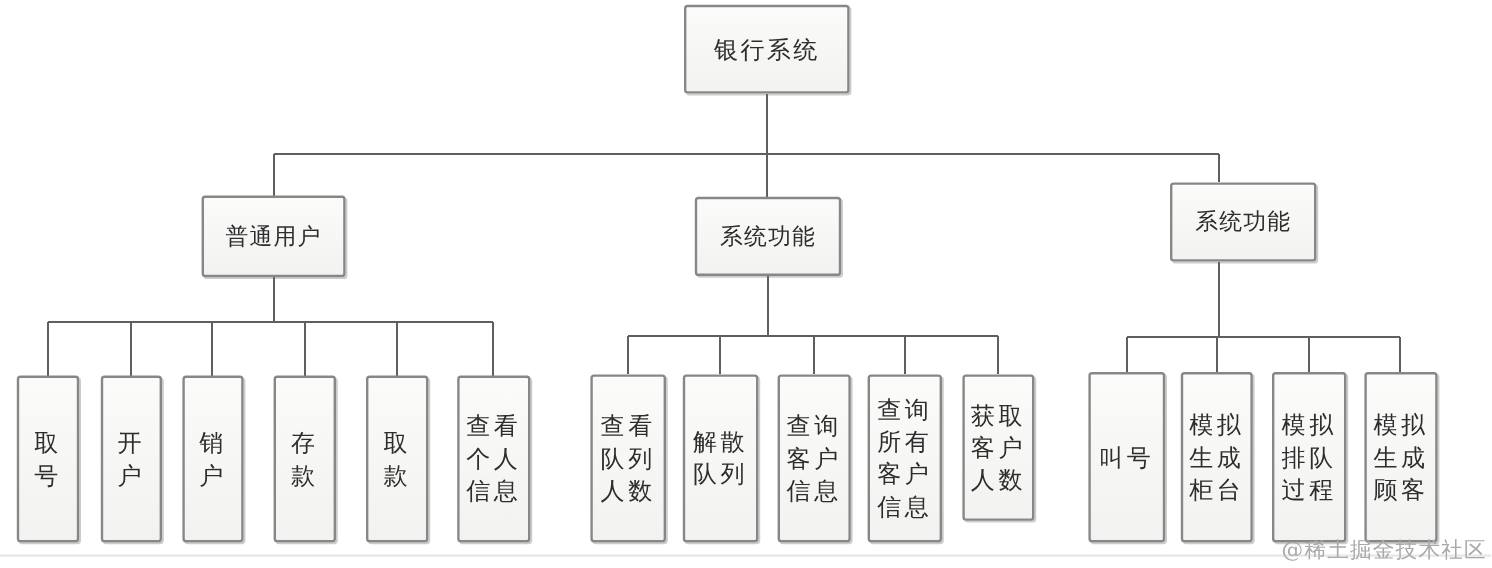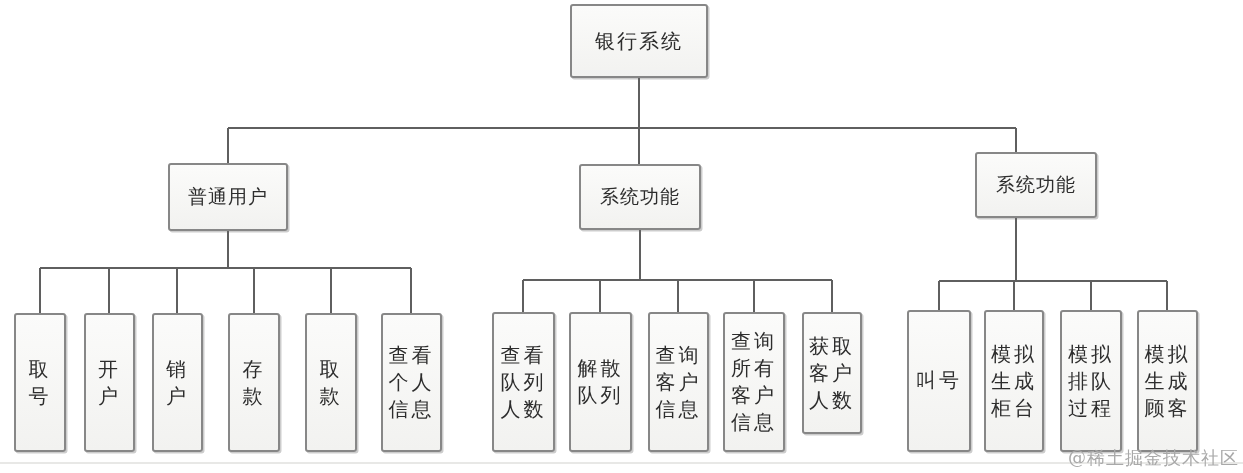--- a/index.html
+++ b/index.html
@@ -138,21 +138,21 @@
 客户
 信息</div>
   <div class="node leaf" style="left:723px; top:312px; width:62px; height:140px;">查询
 所有
 客户
 信息</div>
   <div class="node leaf" style="left:802px; top:312px; width:60px; height:122px;">获取
 客户
 人数</div>
 
-  <div class="node leaf" style="left:907px;  top:310px; width:64px; height:142px;font-family:Liberation Mono, monospace;">叫号</div>
+  <div class="node leaf" style="left:907px;  top:310px; width:64px; height:142px;">叫号</div>
   <div class="node leaf" style="left:984px;  top:310px; width:60px; height:142px;">模拟
 生成
 柜台</div>
   <div class="node leaf" style="left:1060px; top:310px; width:62px; height:142px;">模拟
 排队
 过程</div>
   <div class="node leaf" style="left:1137px; top:310px; width:61px; height:142px;">模拟
 生成
 顾客</div>
 

